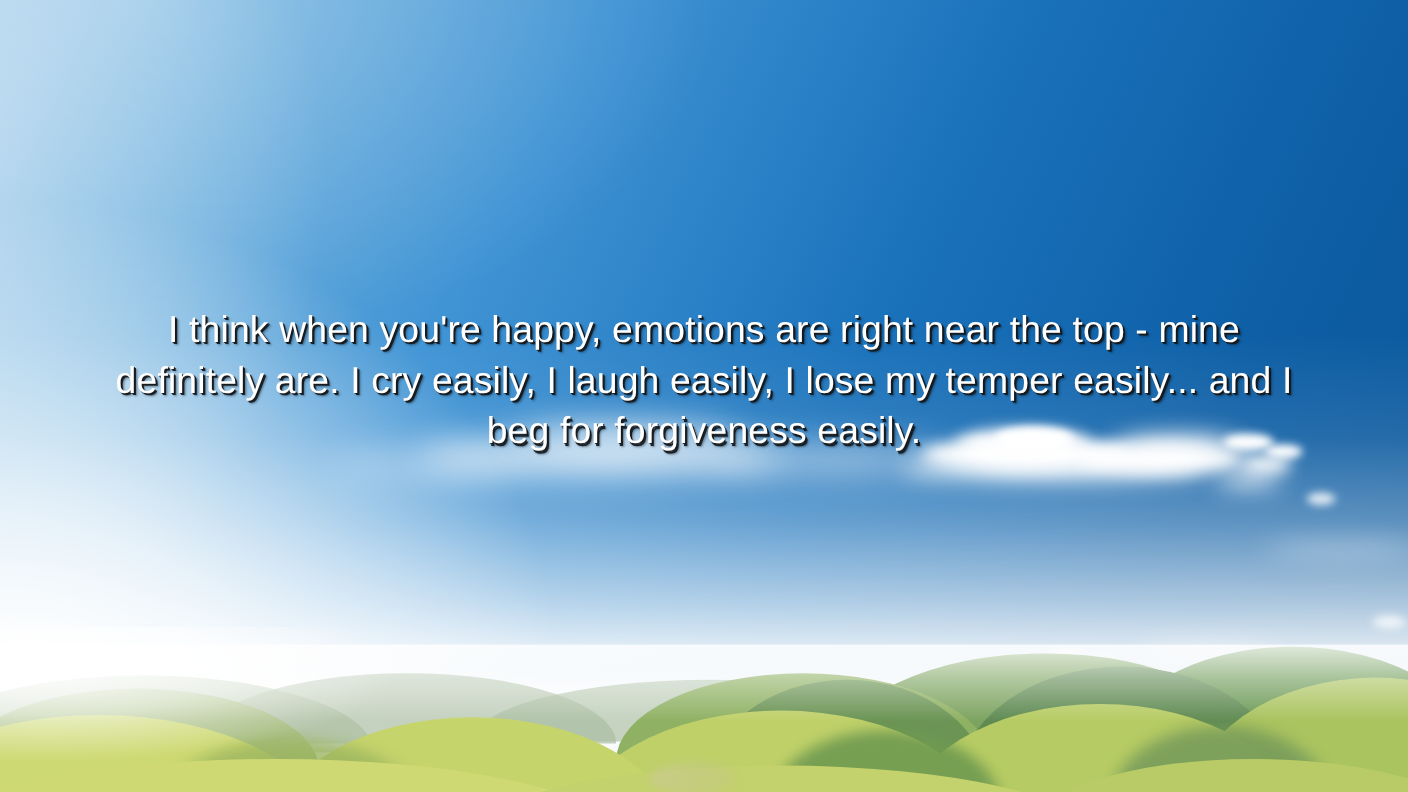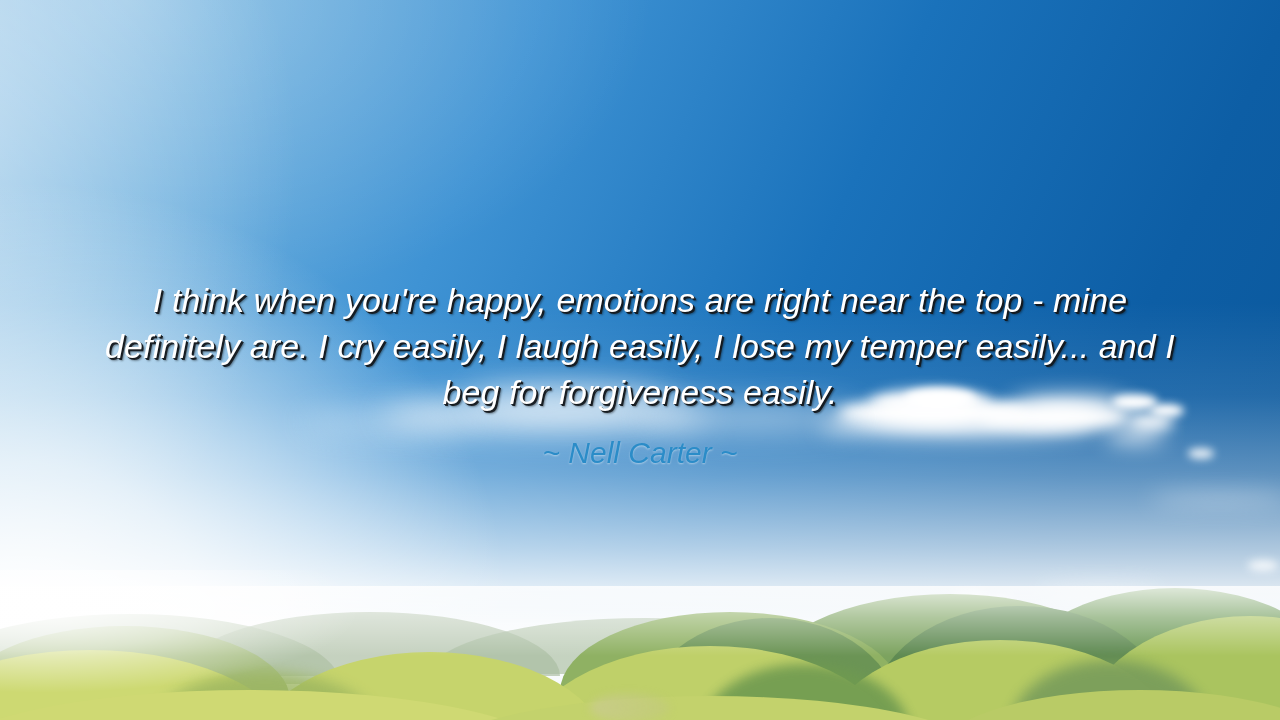--- a/index.html
+++ b/index.html
@@ -11,21 +11,20 @@
   body {
     font-family: "Liberation Sans", sans-serif;
   }
 
   #stage {
     position: relative;
     width: 1280px;
     height: 720px;
     overflow: hidden;
     background: #7fb6e0;
-    font-style: italic;
   }
 
   
   .sky-base {
     position: absolute;
     inset: 0;
     background:
       linear-gradient(115deg,
         #8fc2e6 0%,
         #6aaedd 14%,
@@ -215,16 +214,15 @@
     <div style="position:absolute; left:590px; top:694px; width:80px; height:28px;
                 background:linear-gradient(100deg, rgba(205,200,160,0.55), rgba(190,186,150,0.2));
                 border-radius:50%; filter:blur(4px);"></div>
 
     <div class="hills-haze"></div>
     <div class="hills-haze-left"></div>
   </div>
 
   <div class="quote-block">
     <p class="quote-text">I think when you're happy, emotions are right near the top - mine definitely are. I cry easily, I laugh easily, I lose my temper easily... and I beg for forgiveness easily.</p>
-    <p class="attribution">~ Nell Carter ~</p>
   </div>
 
 </div>
 
 </body></html>

